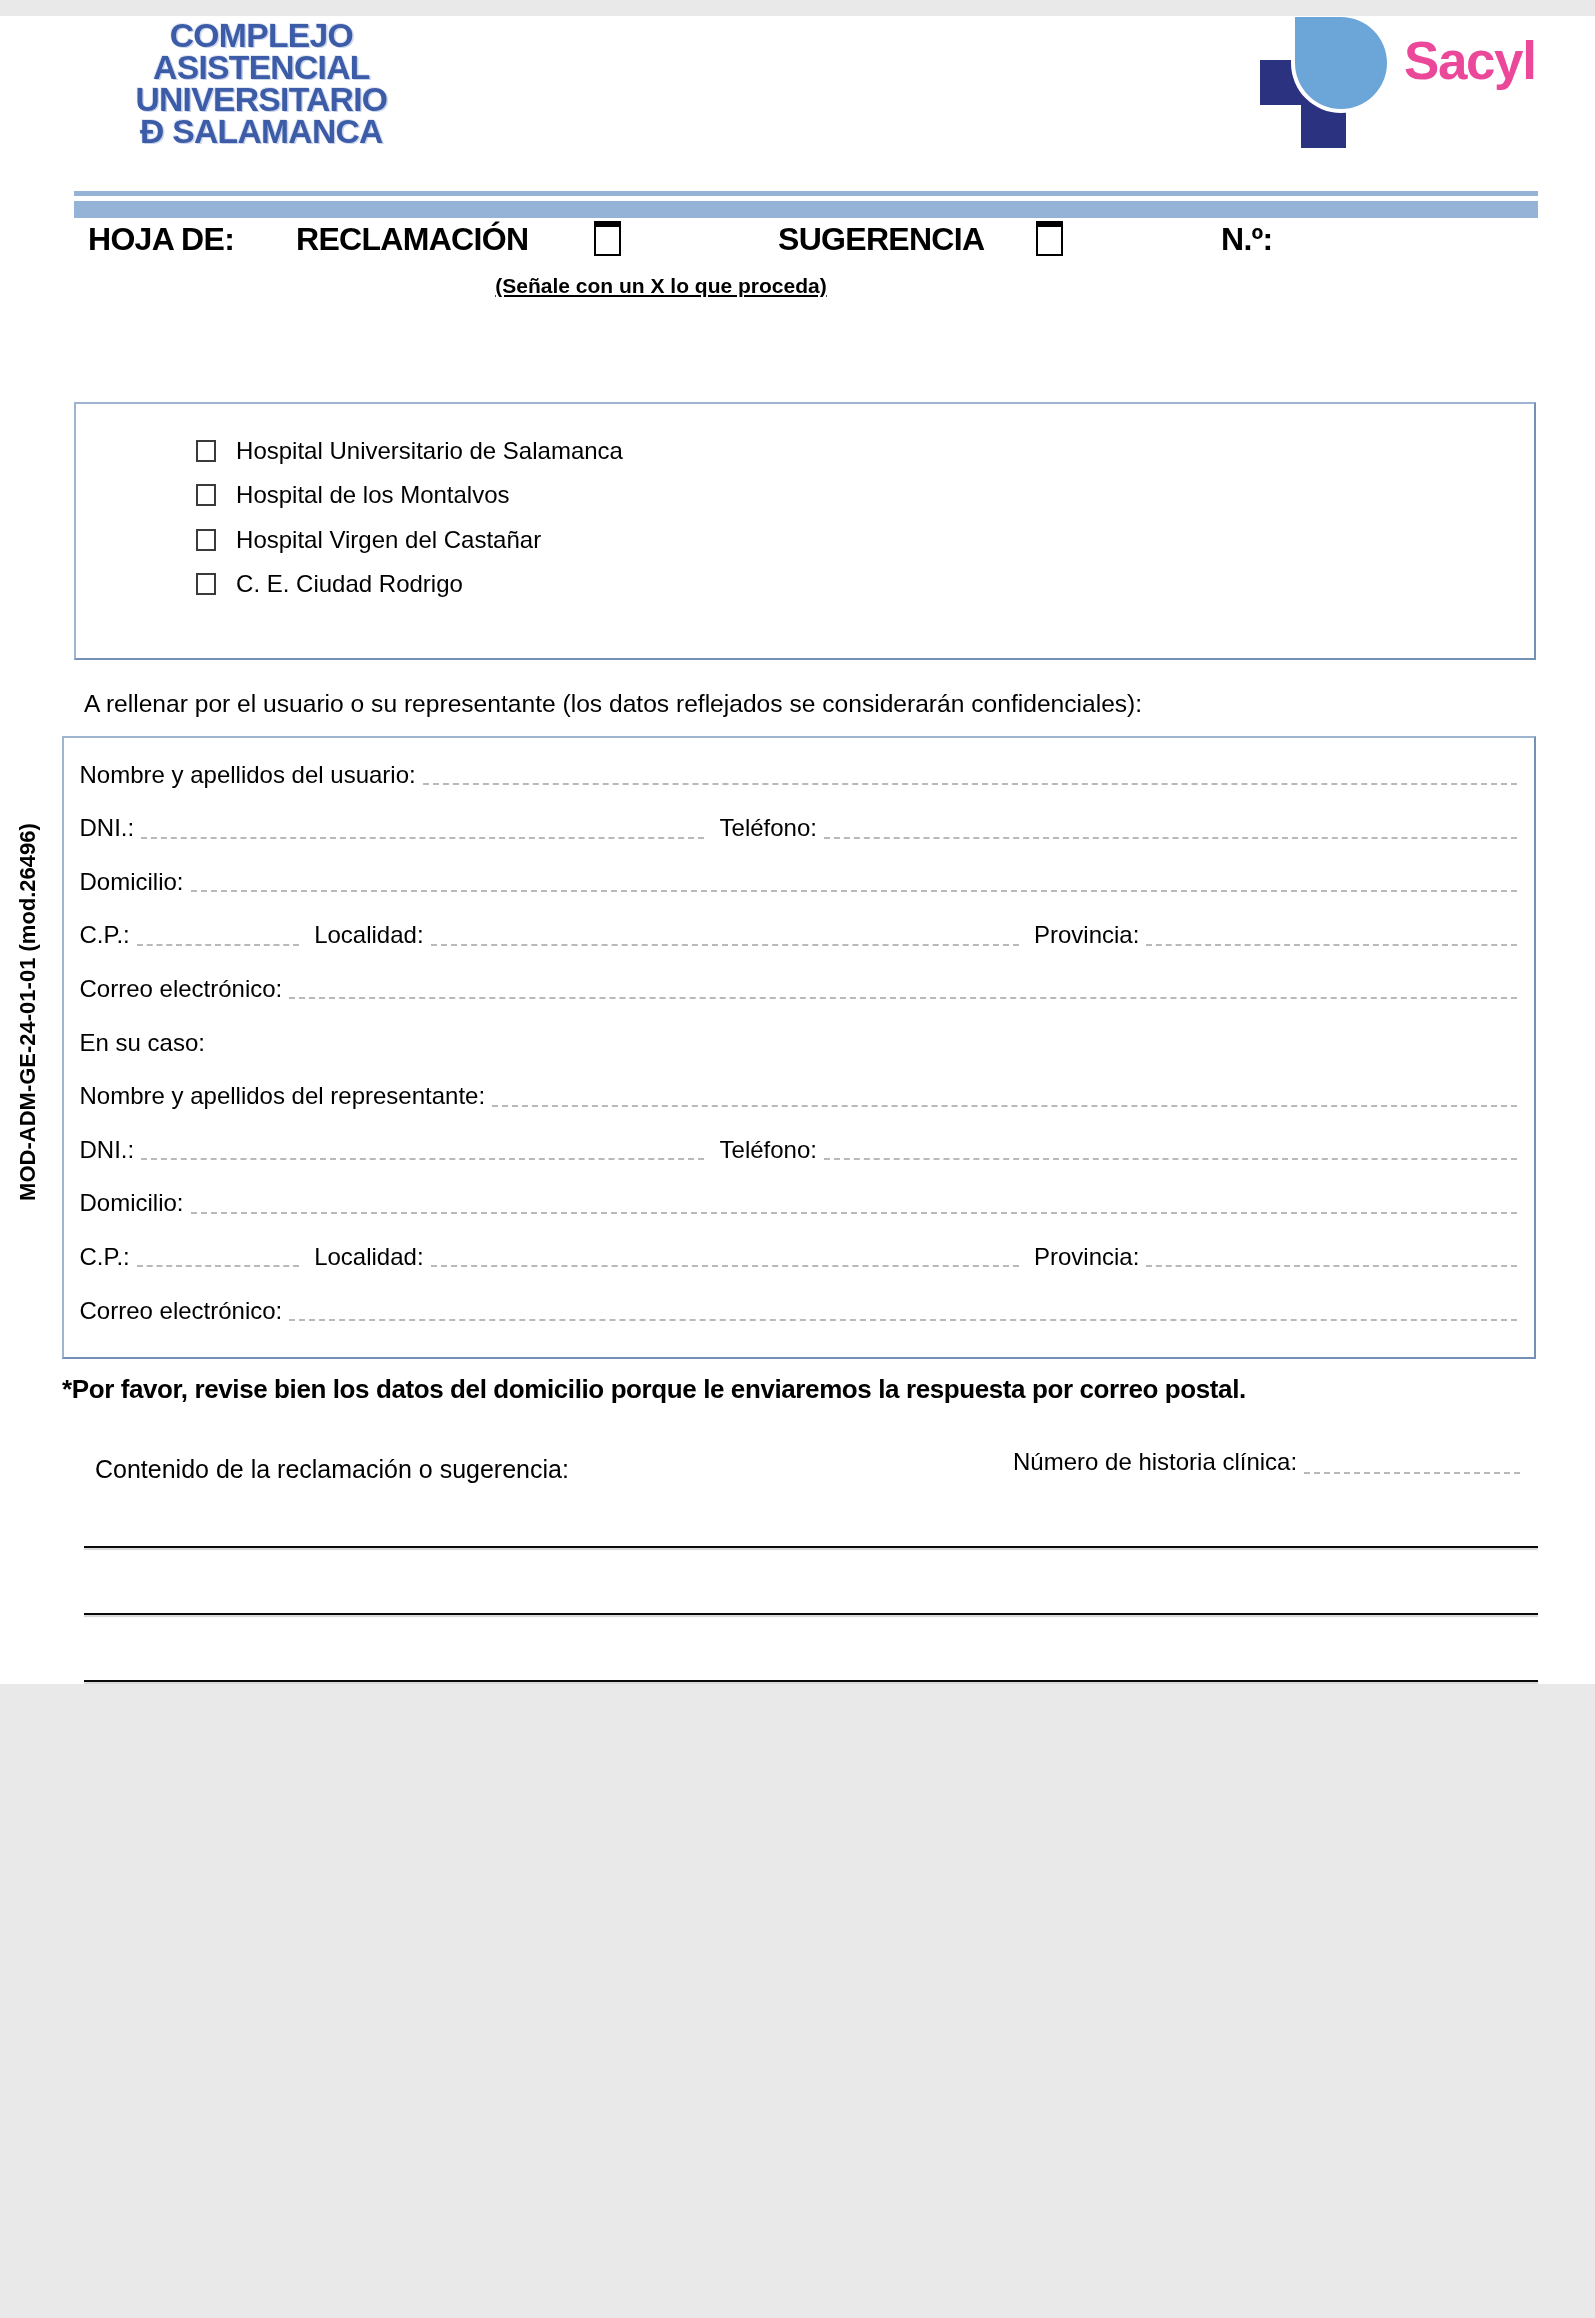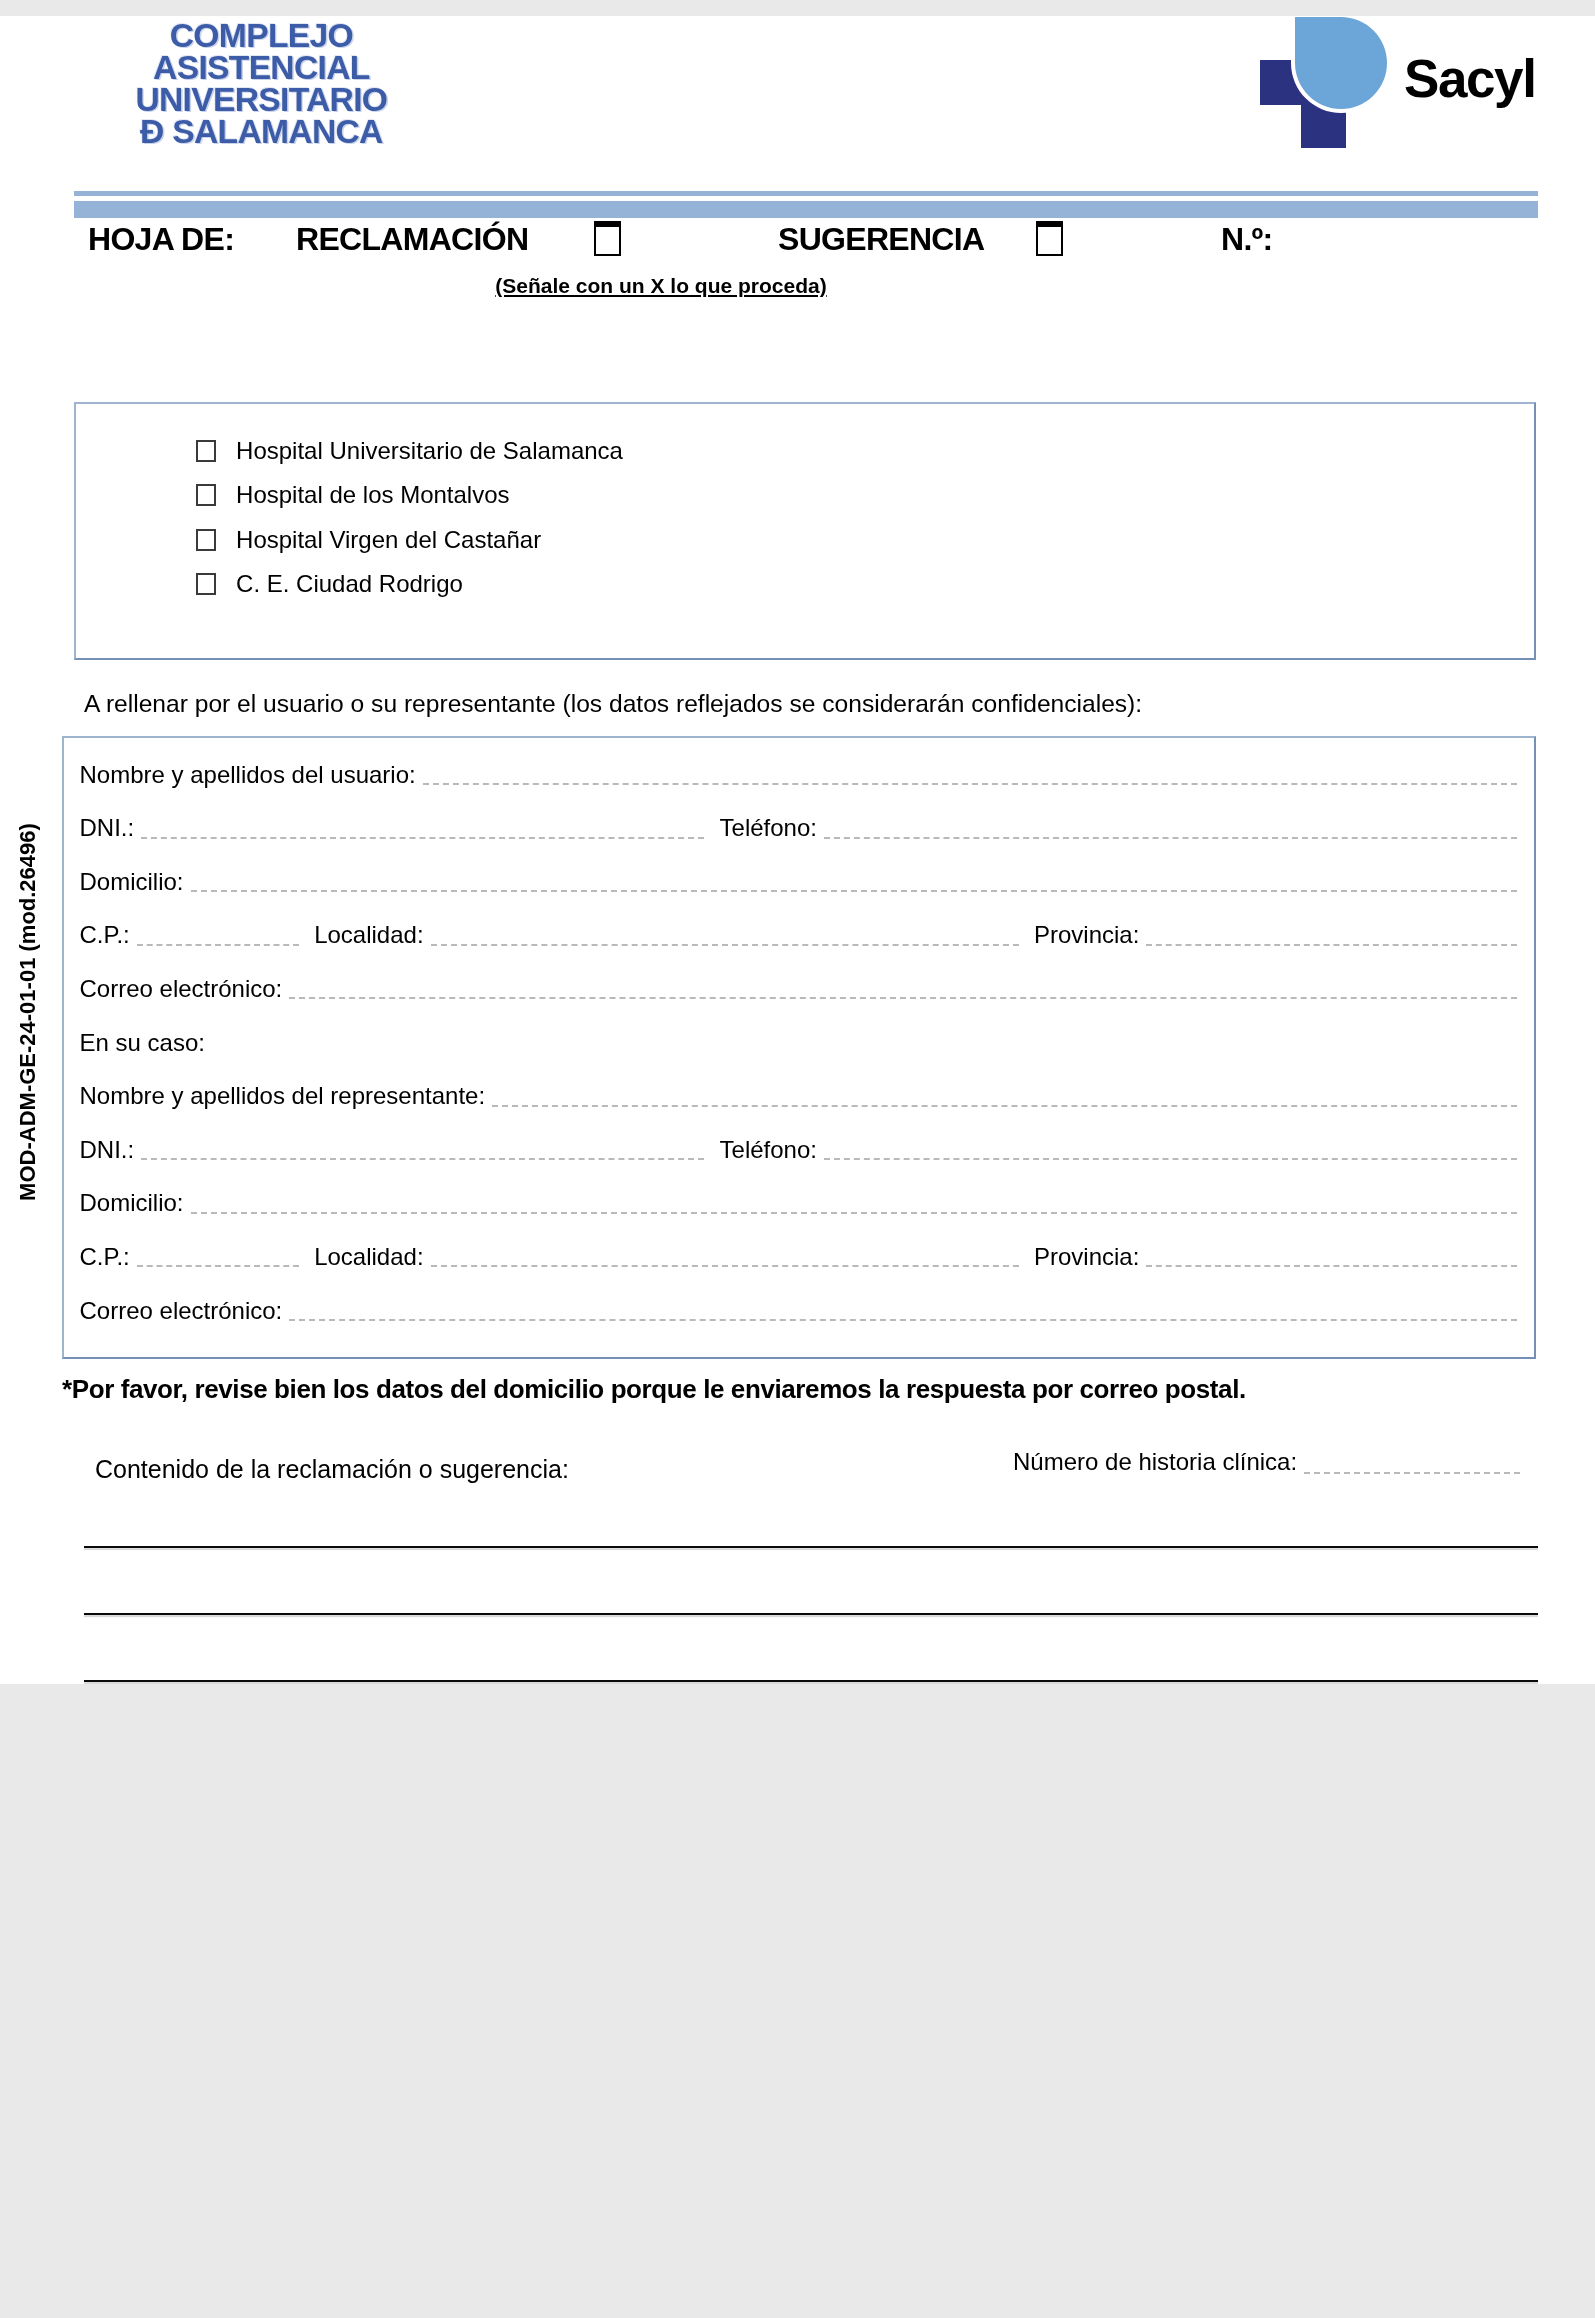--- a/index.html
+++ b/index.html
@@ -19,22 +19,22 @@
   }
   .sacyl { position:absolute; left:1260px; top:0; width:267px; height:141px; }
   .sacyl .cross-h { position:absolute; left:0;  top:44px; width:86px; height:45px; background:#2B3280; }
   .sacyl .cross-v { position:absolute; left:41px; top:1.4px; width:45px; height:131px; background:#2B3280; }
   .sacyl .leaf {
     position:absolute; left:31px; top:-2.8px; width:100px; height:100px;
     background:#6CA5D8; border:4.9px solid #ffffff;
     border-radius:1.4px 58% 58% 58%;
   }
   .sacyl .sacyl-word {
-    position:absolute; left:144px; top:32px; font-size:53px; font-weight:bold;
-    color:#000000; letter-spacing:-1.4px;text-align:center;
+    position:absolute; left:144px; top:14px; font-size:53px; font-weight:bold;
+    color:#ec4899; letter-spacing:-1.4px;text-align:center;
   }
 
   
   .sep-thin { position:absolute; left:74px; top:175px; width:1464px; height:4.9px;  background:#95B3D7; }
   .sep-bar  { position:absolute; left:74px; top:185px; width:1464px; height:17px; background:#95B3D7; }
 
   
   .hrow { position:absolute; top:205px; left:0; width:100%; height:41px; font-weight:bold; font-size:32px; letter-spacing:-0.7px; }
   .hrow .t  { position:absolute; top:0; }
   .cbx-big {

